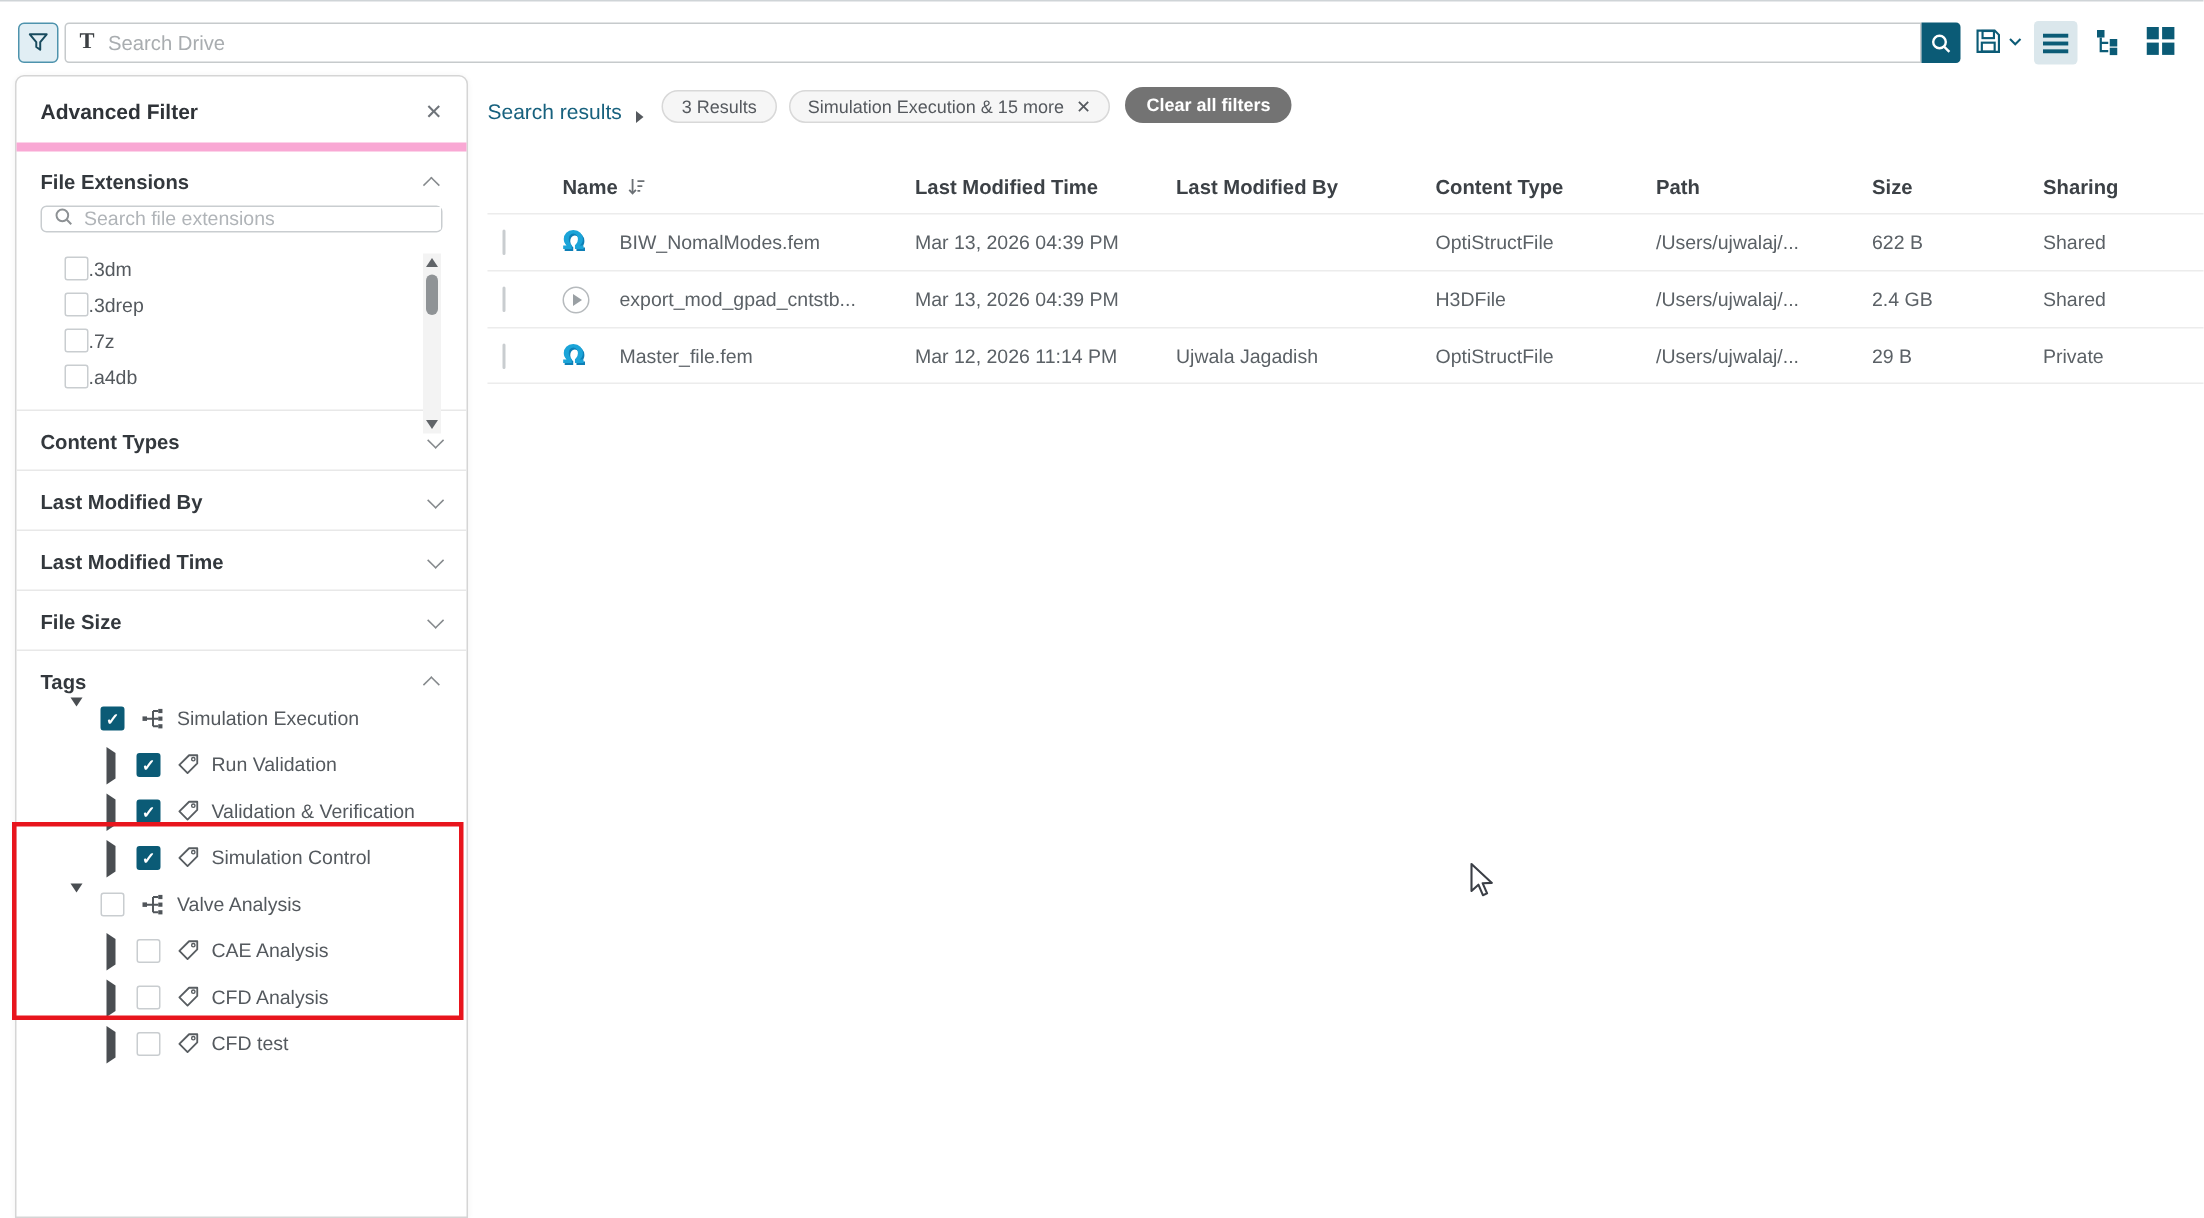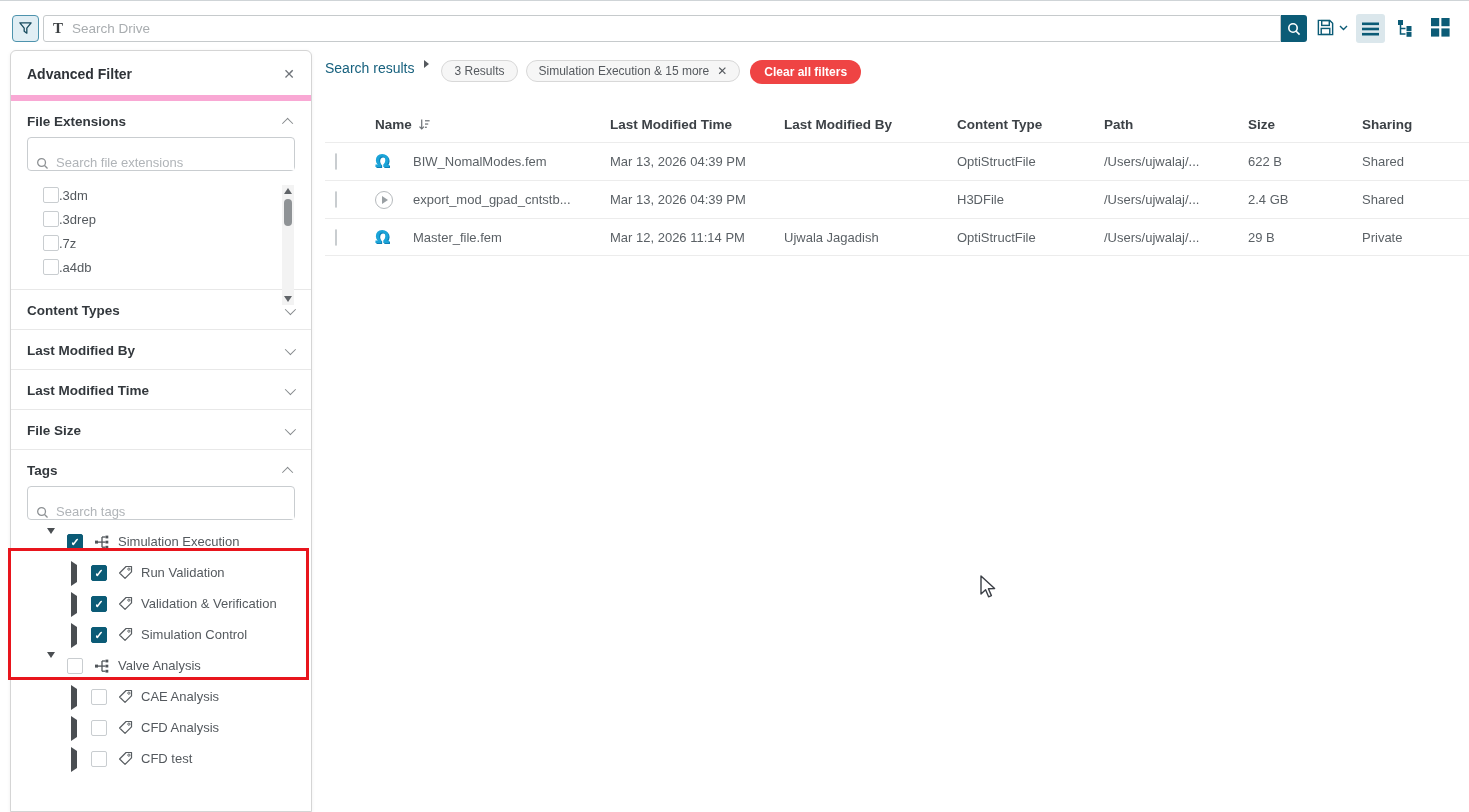--- a/index.html
+++ b/index.html
@@ -29,21 +29,21 @@
   .sb-header { display:flex; align-items:center; justify-content:space-between; padding:15px 16px 13px; border-bottom:6px solid #f9a8d4; }
   .sb-title { font-size:14px; font-weight:bold; color:#2f3338; }
   .sb-close { color:#6f747a; font-size:14px; cursor:pointer; line-height:1; }
   .section { border-bottom:1px solid #e8e8e8; }
   .sec-head { display:flex; align-items:center; justify-content:space-between; padding:13px 18px 11px 16px; cursor:pointer;gap:20px; }
   .sec-head.tight { padding-bottom:5px; }
   .sec-title { font-size:13.5px; font-weight:bold; color:#33383d; }
   .chev { width:8px; height:8px; border-right:1.6px solid #85898c; border-bottom:1.6px solid #85898c; }
   .chev.down { transform:rotate(45deg) translateY(-2px); }
   .chev.up { transform:rotate(-135deg) translateY(-2px); }
-  .mini-search { display:flex; align-items:flex-end; gap:7px; margin:3px 16px 10px; height:34px;
+  .mini-search { display:flex; align-items:flex-start; gap:7px; margin:3px 16px 10px; height:18px;
                  border:1px solid #c9cdd0; border-radius:4px; padding-left:8px; }
   .mini-search input { border:none; outline:none; flex:1; font-size:13px; font-family:"Liberation Sans",sans-serif; color:#444; min-width:0; }
   .mini-search input::placeholder { color:#b0b4b8; }
   .ext-list { position:relative; padding:2px 0 10px; }
   .ext-item { display:flex; align-items:center; height:24px; padding-left:32px; }
   .cb { width:16px; height:16px; border:1px solid #c9cdd0; border-radius:2px; background:#fff; flex:0 0 auto; }
   .cb.checked { background:#0b5b76; border-color:#0b5b76; position:relative; }
   .cb.checked::after { content:"✓"; position:absolute; left:2.5px; top:0.5px; color:#fff; font-size:11px; font-weight:bold; }
   .ext-label { font-size:13px; color:#54595e; }
   .scrollbar { position:absolute; right:17px; top:4px; width:12px; height:120px; background:#f3f3f3; }
@@ -59,27 +59,27 @@
   .tree-row.child .caret { margin-left:60px; }
   .caret-down { width:0; height:0; border-left:4.5px solid transparent; border-right:4.5px solid transparent; border-top:6px solid #4a4e52; }
   .caret-right { width:0; height:0; border-top:4.5px solid transparent; border-bottom:4.5px solid transparent; border-left:6px solid #4a4e52; }
   .tree-row .cb { margin-left:10px; }
   .tree-row .t-icon { margin-left:11px; flex:0 0 auto; display:flex; }
   .tree-label { font-size:13px; color:#54595e; margin-left:8px; }
   .red-box { position:absolute; left:-3px; top:497px; width:301px; height:132px; border:3px solid #e8151d; pointer-events:none; z-index:5; }
 
   
   .main { position:absolute; left:325px; top:60px; width:1144px; }
-  .crumb-row { display:flex; align-items:flex-start; height:22px; }
+  .crumb-row { display:flex; align-items:flex-end; height:22px; }
   .crumb-link { font-size:14px; color:#17617e; cursor:pointer; }
   .crumb-caret { width:0; height:0; border-top:4px solid transparent; border-bottom:4px solid transparent; border-left:5px solid #55595e; margin:0 12px 0 10px; }
   .pill { display:flex; align-items:center; gap:8px; border:1px solid #d8d8d8; background:#f6f6f6; border-radius:12px;
           padding:3px 12px; font-size:12px; color:#55595e; margin-right:8px; }
   .pill .x { color:#55595e; font-size:12px; cursor:pointer; }
-  .clear-btn { background:#ef4444; color:#fff; font-size:12px; font-weight:bold; border:none; border-radius:12px;
+  .clear-btn { background:#737373; color:#fff; font-size:12px; font-weight:bold; border:none; border-radius:12px;
                padding:5px 14px; cursor:pointer; margin-left:2px; }
 
   .tbl { margin-top:24px; }
   .trow { display:grid; grid-template-columns:50px 38px 197px 174px 173px 147px 144px 114px 1fr; align-items:center; }
   .thead { height:36px; font-size:13.5px; font-weight:bold; color:#3c4146; }
   .thead .name-h { grid-column:2 / span 2; display:flex; align-items:center; gap:6px; }
   .tbody-row { height:38px; border-top:1px solid #ececec; font-size:13px; color:#5b6166; }
   .tbl-end { border-bottom:1px solid #ececec; }
   .cell-check { padding-left:10px; }
   .file-omega { font-family:"DejaVu Sans", sans-serif; font-weight:bold; font-size:17px; color:#1ba4d8;
@@ -215,27 +215,20 @@
     <div class="sec-head">
       <span class="sec-title">File Size</span>
       <span class="chev down"></span>
     </div>
   </div>
 
   <div class="section" style="border-bottom:none; position:relative;">
     <div class="sec-head tight">
       <span class="sec-title">Tags</span>
       <span class="chev up"></span>
-    </div>
-    <div class="mini-search">
-      <svg width="13" height="13" viewBox="0 0 14 14">
-        <circle cx="6" cy="6" r="4.2" fill="none" stroke="#8d9194" stroke-width="1.4"></circle>
-        <line x1="9.2" y1="9.2" x2="12.4" y2="12.4" stroke="#8d9194" stroke-width="1.4"></line>
-      </svg>
-      <input type="text" placeholder="Search tags" style="">
     </div>
 
     <div class="tree">
 
       <div class="tree-row group">
         <span class="caret"><span class="caret-down"></span></span>
         <span class="cb checked"></span>
         <span class="t-icon">
           <svg width="16" height="16" viewBox="0 0 16 16">
             <rect x="1" y="6.6" width="3" height="3" fill="#50555a"></rect>

